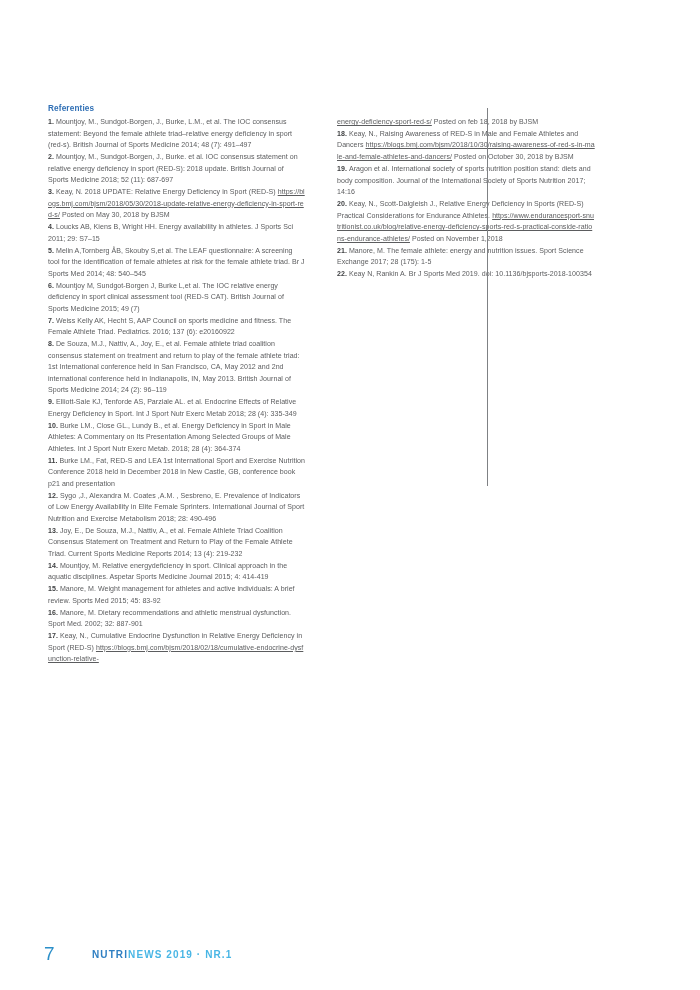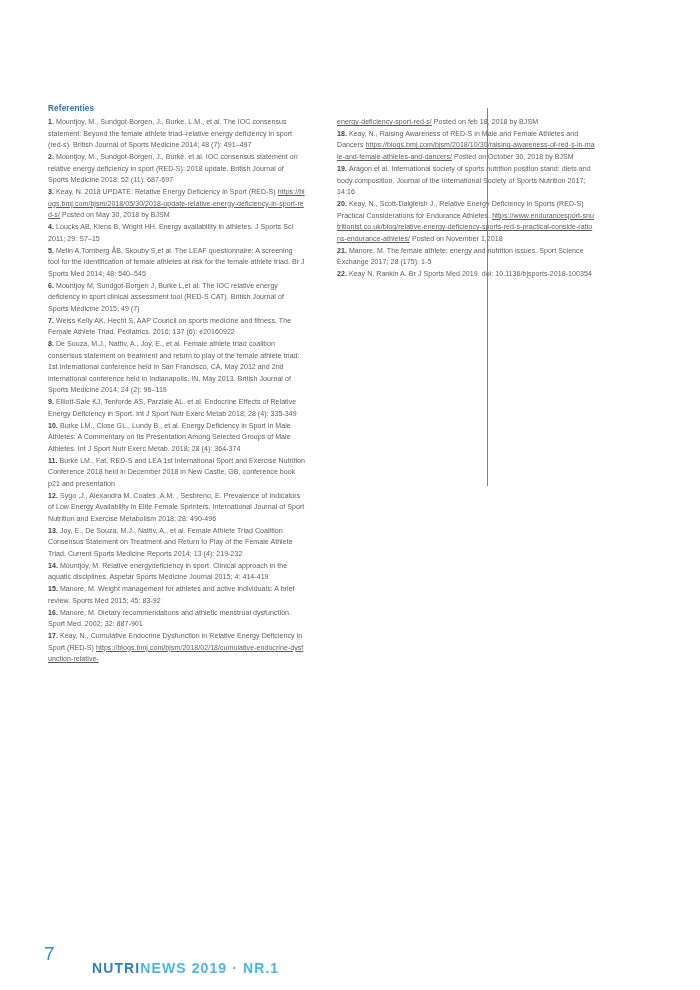--- a/index.html
+++ b/index.html
@@ -102,26 +102,25 @@
     top: -1px;
     font-size: 19px;
     font-weight: normal;
     color: #2b8fc9;
     line-height: 22px;
   }
   .footer-brand {
     position: absolute;
     left: 48px;
     top: 5px;
-    font-size: 14px;
+    font-size: 10px;
     font-weight: bold;
     letter-spacing: 1.1px;
     line-height: 12px;
     white-space: nowrap;
-    margin-top: 13px;
   }
   .brand-nutri { color: #2f7fc2; }
   .brand-news  { color: #49b6e5; }
 </style>
 </head>
 <body>
 
 <div class="page">
 
   <div class="refs-area">

